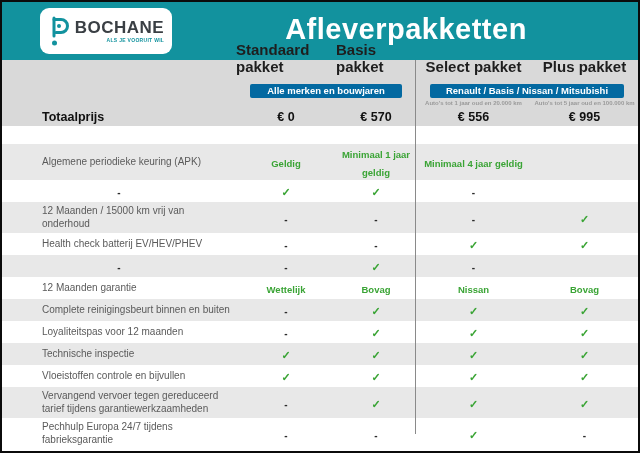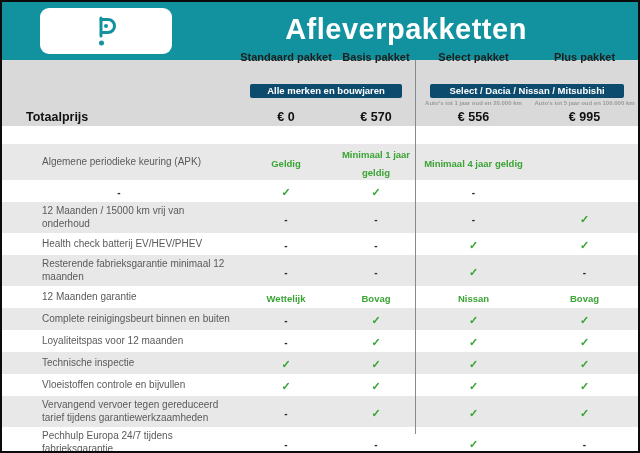--- a/index.html
+++ b/index.html
@@ -8,24 +8,24 @@
   
   .banner{position:absolute;left:0;top:0;width:636px;height:58px;background:#12929E;}
   .logo-box{position:absolute;left:38px;top:6px;width:132px;height:46px;background:#fff;border-radius:9px;display:flex;align-items:center;justify-content:center;gap:5px;}
   .logo-text{display:flex;flex-direction:column;line-height:1;}
   .brand{font-size:17px;font-weight:bold;color:#3a3f44;letter-spacing:.5px;}
   .tagline{font-size:5px;font-weight:bold;color:#12929E;text-align:right;margin-top:2px;letter-spacing:.3px;}
   .page-title{position:absolute;left:172px;right:0;top:11px;text-align:center;font-size:29px;font-weight:bold;color:#ffffff;letter-spacing:.5px;}
 
   
   .hband{position:absolute;left:0;top:58px;width:636px;height:66px;background:#D9D9D9;display:grid;grid-template-columns:234px 100px 80px 115px 1fr;grid-template-rows:23px 15px 9px 19px;}
-  .pk-name{grid-row:1;display:flex;align-items:flex-end;justify-content:center;font-size:11px;font-weight:bold;color:#1e1e1e;padding-bottom:20px;}
-  .badge{grid-row:2;margin:1px 14px 0 14px;background:#0c4a6e;color:#fff;font-size:9.5px;font-weight:bold;text-align:center;line-height:13px;border-radius:2px;}
+  .pk-name{grid-row:1;display:flex;align-items:flex-end;justify-content:center;font-size:15px;font-weight:bold;color:#1e1e1e;padding-bottom:8px;}
+  .badge{grid-row:2;margin:1px 14px 0 14px;background:#0369a1;color:#fff;font-size:9.5px;font-weight:bold;text-align:center;line-height:13px;border-radius:2px;}
   .subtx{grid-row:3;font-size:6px;font-weight:bold;color:#9a9a9a;text-align:center;padding-top:2px;}
-  .total-label{grid-row:4;grid-column:1;display:flex;align-items:center;padding-left:24px;font-size:12.5px;font-weight:bold;color:#111;}
+  .total-label{grid-row:4;grid-column:1;display:flex;align-items:center;padding-left:40px;font-size:12.5px;font-weight:bold;color:#111;}
   .price{grid-row:4;display:flex;align-items:center;justify-content:center;font-size:12.5px;font-weight:bold;color:#111;}
 
   
   .rows{position:absolute;left:0;top:142px;width:636px;}
   .frow{display:grid;grid-template-columns:234px 100px 80px 115px 1fr;min-height:22px;align-items:center;}
   .frow.odd{background:#E8E8E8;}
   .frow.even{background:#ffffff;}
   .flabel{font-size:10px;color:#5a5a5a;padding:3px 6px 3px 40px;line-height:1.25;}
   .fcell{text-align:center;}
   .check{color:#3AA435;font-weight:bold;font-size:11px;}
@@ -45,32 +45,36 @@
   <div class="banner">
     <div class="logo-box">
       <span>
         <svg width="22" height="32" viewBox="0 0 22 32">
           <path d="M6 3 v18" stroke="#12929E" stroke-width="3" stroke-linecap="round" fill="none"></path>
           <path d="M6 4.5 h7 a6.5 6.5 0 0 1 0 13 h-5" stroke="#12929E" stroke-width="3" stroke-linecap="round" fill="none"></path>
           <circle cx="11" cy="11" r="2" fill="#12929E"></circle>
           <circle cx="6.5" cy="28" r="2.5" fill="#12929E"></circle>
         </svg>
       </span>
+      <span class="logo-text">
+        <span class="brand">BOCHANE</span>
+        <span class="tagline">ALS JE VOORUIT WIL</span>
+      </span>
     </div>
     <div class="page-title">Afleverpakketten</div>
   </div>
 
   <div class="hband">
     <div class="pk-name" style="grid-column:2">Standaard pakket</div>
     <div class="pk-name" style="grid-column:3">Basis pakket</div>
     <div class="pk-name" style="grid-column:4">Select pakket</div>
     <div class="pk-name" style="grid-column:5">Plus pakket</div>
 
     <div class="badge" style="grid-column:2 / span 2">Alle merken en bouwjaren</div>
-    <div class="badge" style="grid-column:4 / span 2">Select / Dacia / Nissan / Mitsubishi</div>
+    <div class="badge" style="grid-column:4 / span 2">Renault / Basis / Nissan / Mitsubishi</div>
 
     <div class="subtx" style="grid-column:4">Auto's tot 1 jaar oud en 20.000 km</div>
     <div class="subtx" style="grid-column:5">Auto's tot 5 jaar oud en 100.000 km</div>
 
     <div class="total-label">Totaalprijs</div>
     <div class="price" style="grid-column:2">€ 0</div>
     <div class="price" style="grid-column:3">€ 570</div>
     <div class="price" style="grid-column:4">€ 556</div>
     <div class="price" style="grid-column:5">€ 995</div>
   </div>
@@ -96,21 +100,20 @@
         <div class="fcell"><span class="check">✓</span></div>
       </div>
       <div class="frow even">
         <div class="flabel">Health check batterij EV/HEV/PHEV</div>
         <div class="fcell"><span class="dash">-</span></div>
         <div class="fcell"><span class="dash">-</span></div>
         <div class="fcell"><span class="check">✓</span></div>
         <div class="fcell"><span class="check">✓</span></div>
       </div>
       <div class="frow odd">
-        <div class="flabel">Resterende fabrieksgarantie minimaal 12 maanden</div>
         <div class="fcell"><span class="dash">-</span></div>
         <div class="fcell"><span class="dash">-</span></div>
         <div class="fcell"><span class="check">✓</span></div>
         <div class="fcell"><span class="dash">-</span></div>
       </div>
       <div class="frow even">
         <div class="flabel">12 Maanden  garantie</div>
         <div class="fcell"><span class="word">Wettelijk</span></div>
         <div class="fcell"><span class="word">Bovag</span></div>
         <div class="fcell"><span class="word">Nissan</span></div>

